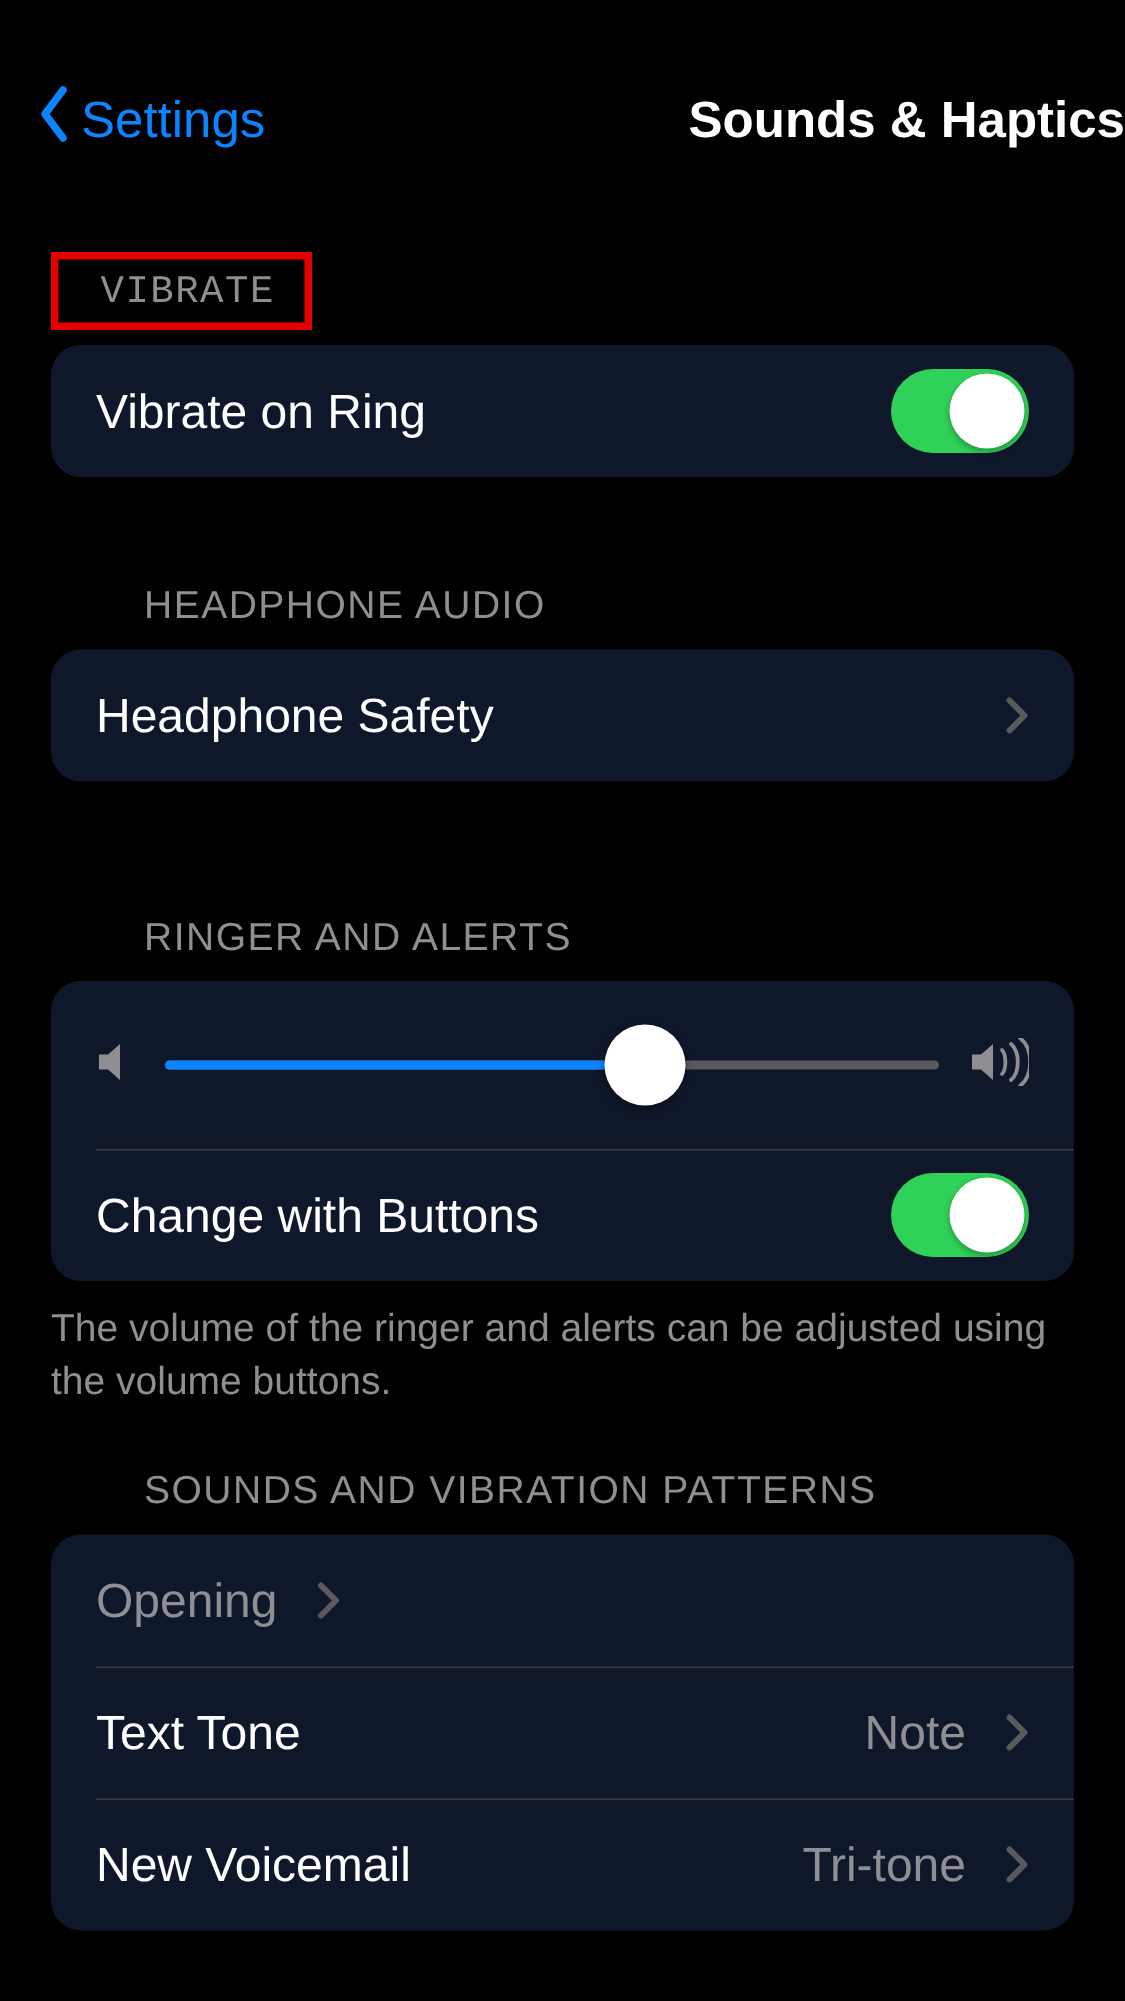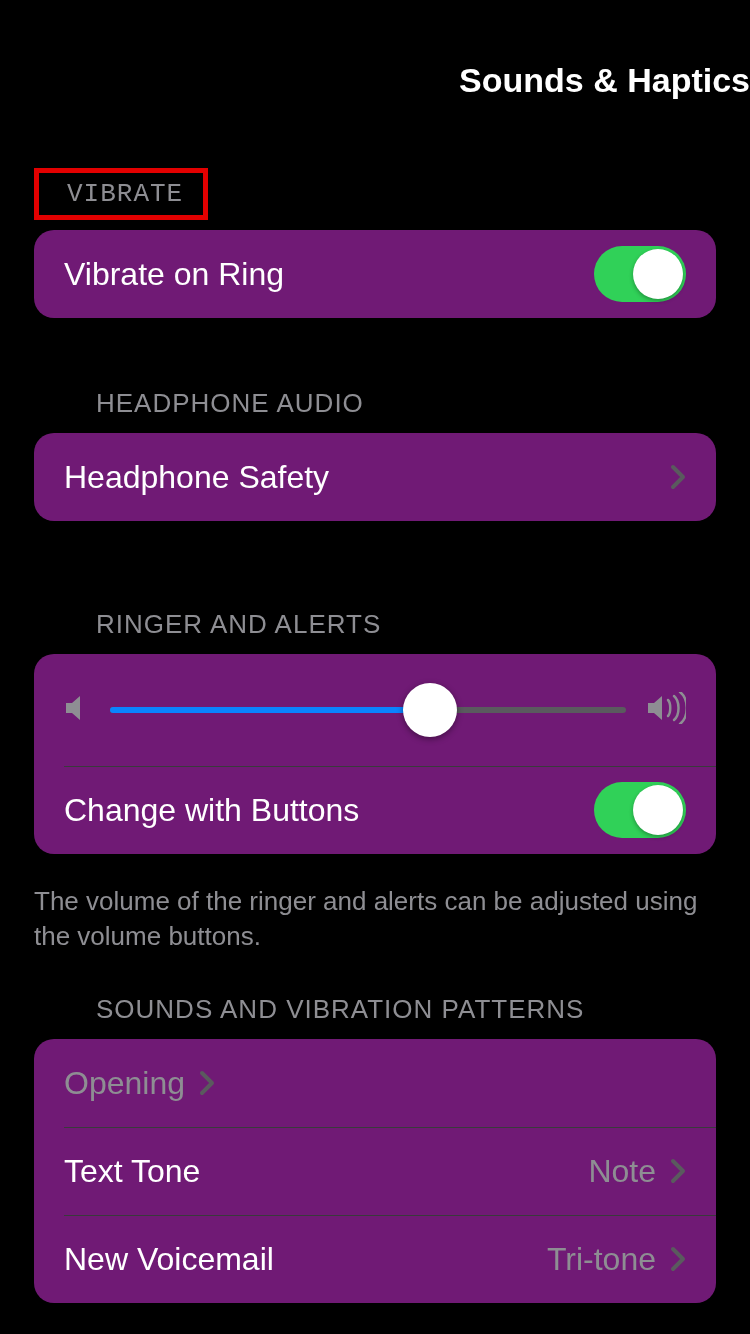--- a/index.html
+++ b/index.html
@@ -5,46 +5,54 @@
   * { box-sizing: border-box; margin: 0; padding: 0; }
   html, body { width: 750px; height: 1334px; background: #000; font-family: -apple-system, "Helvetica Neue", Arial, sans-serif; color: #fff; overflow: hidden; }
   .nav { display: flex; align-items: center; height: 110px; padding-top: 50px; position: relative; }
   .back { display: flex; align-items: center; color: #0a84ff; font-size: 34px; font-weight: 400; padding-left: 18px; cursor: pointer; }
   .back svg { width: 24px; height: 40px; }
   .back span { margin-left: 6px; }
   .title { position: absolute; left: 0; right: 0; text-align: right; font-size: 34px; font-weight: 600; color: #fff; pointer-events: none; }
   .content { padding-top: 58px; }
   .section-header { color: #8e8e93; font-size: 26px; letter-spacing: 1px; padding: 0 34px 14px 96px; text-transform: uppercase; }
   .section-header.highlight { display: inline-block; border: 5px solid #e20000; margin-left: 34px; padding: 6px 20px 6px 28px; font-family: Liberation Mono, monospace; }
-  .group { background: #701a75; border-radius: 20px; margin: 0 34px; overflow: hidden; }
+  .group { background: #0f172a; border-radius: 20px; margin: 0 34px; overflow: hidden; }
   .row { display: flex; align-items: center; min-height: 88px; padding: 0 30px; position: relative; }
   .row + .row::before { content: ""; position: absolute; top: 0; left: 30px; right: 0; height: 1px; background: #3a3a3c; }
   .row-label { color: #fff; font-size: 32px; font-weight: 400; flex: 1; }
-  .row-value { color: #8e8e93; font-size: 32px; margin-right: 14px; }
+  .row-value { color: #8e8e93; font-size: 32px; margin-right: 26px; }
   .chevron { color: #5a5a5e; }
   .chevron svg { width: 16px; height: 26px; display: block; }
   .toggle { width: 92px; height: 56px; border-radius: 28px; background: #39393d; position: relative; cursor: pointer; }
   .toggle.on { background: #30d158; }
   .toggle .knob { position: absolute; width: 50px; height: 50px; background: #fff; border-radius: 50%; top: 3px; left: 3px; box-shadow: 0 2px 4px rgba(0,0,0,0.3); transition: left .1s; }
   .toggle.on .knob { left: 39px; }
   .gap { height: 70px; }
   .gap-sm { height: 40px; }
-  .footer-text { color: #8e8e93; font-size: 26px; line-height: 1.35; padding: 14px 34px 0 34px; margin-top: 16px; }
+  .footer-text { color: #8e8e93; font-size: 26px; line-height: 1.35; padding: 14px 34px 0 34px; }
   .slider-row { padding: 28px 30px; }
   .slider-wrap { display: flex; align-items: center; width: 100%; gap: 20px; }
   .vol-icon { color: #8e8e93; flex-shrink: 0; }
   .slider { flex: 1; height: 56px; position: relative; }
   .track-bg { position: absolute; left: 0; right: 0; top: 50%; height: 6px; margin-top: -3px; background: #5a5a5e; border-radius: 3px; }
   .track-fill { position: absolute; left: 0; top: 50%; height: 6px; margin-top: -3px; background: #0a84ff; border-radius: 3px; }
   .thumb { position: absolute; width: 54px; height: 54px; background: #fff; border-radius: 50%; top: 50%; margin-top: -27px; margin-left: -27px; box-shadow: 0 2px 6px rgba(0,0,0,0.4); }
 </style>
 </head>
 <body>
 
 <div class="nav">
+  <div class="back">
+    <span>
+      <svg viewBox="0 0 24 40" fill="none" stroke="#0a84ff" stroke-width="5" stroke-linecap="round" stroke-linejoin="round">
+          <polyline points="18,4 6,20 18,36"></polyline>
+        </svg>
+    </span>
+    <span>Settings</span>
+  </div>
   <div class="title">Sounds &amp; Haptics</div>
 </div>
 
 <div class="content">
 
   <div class="section-header highlight">VIBRATE</div>
   <div class="group" style="margin-top:10px;">
     <div class="row">
       <div class="row-label">Vibrate on Ring</div>
       <div class="toggle on">

